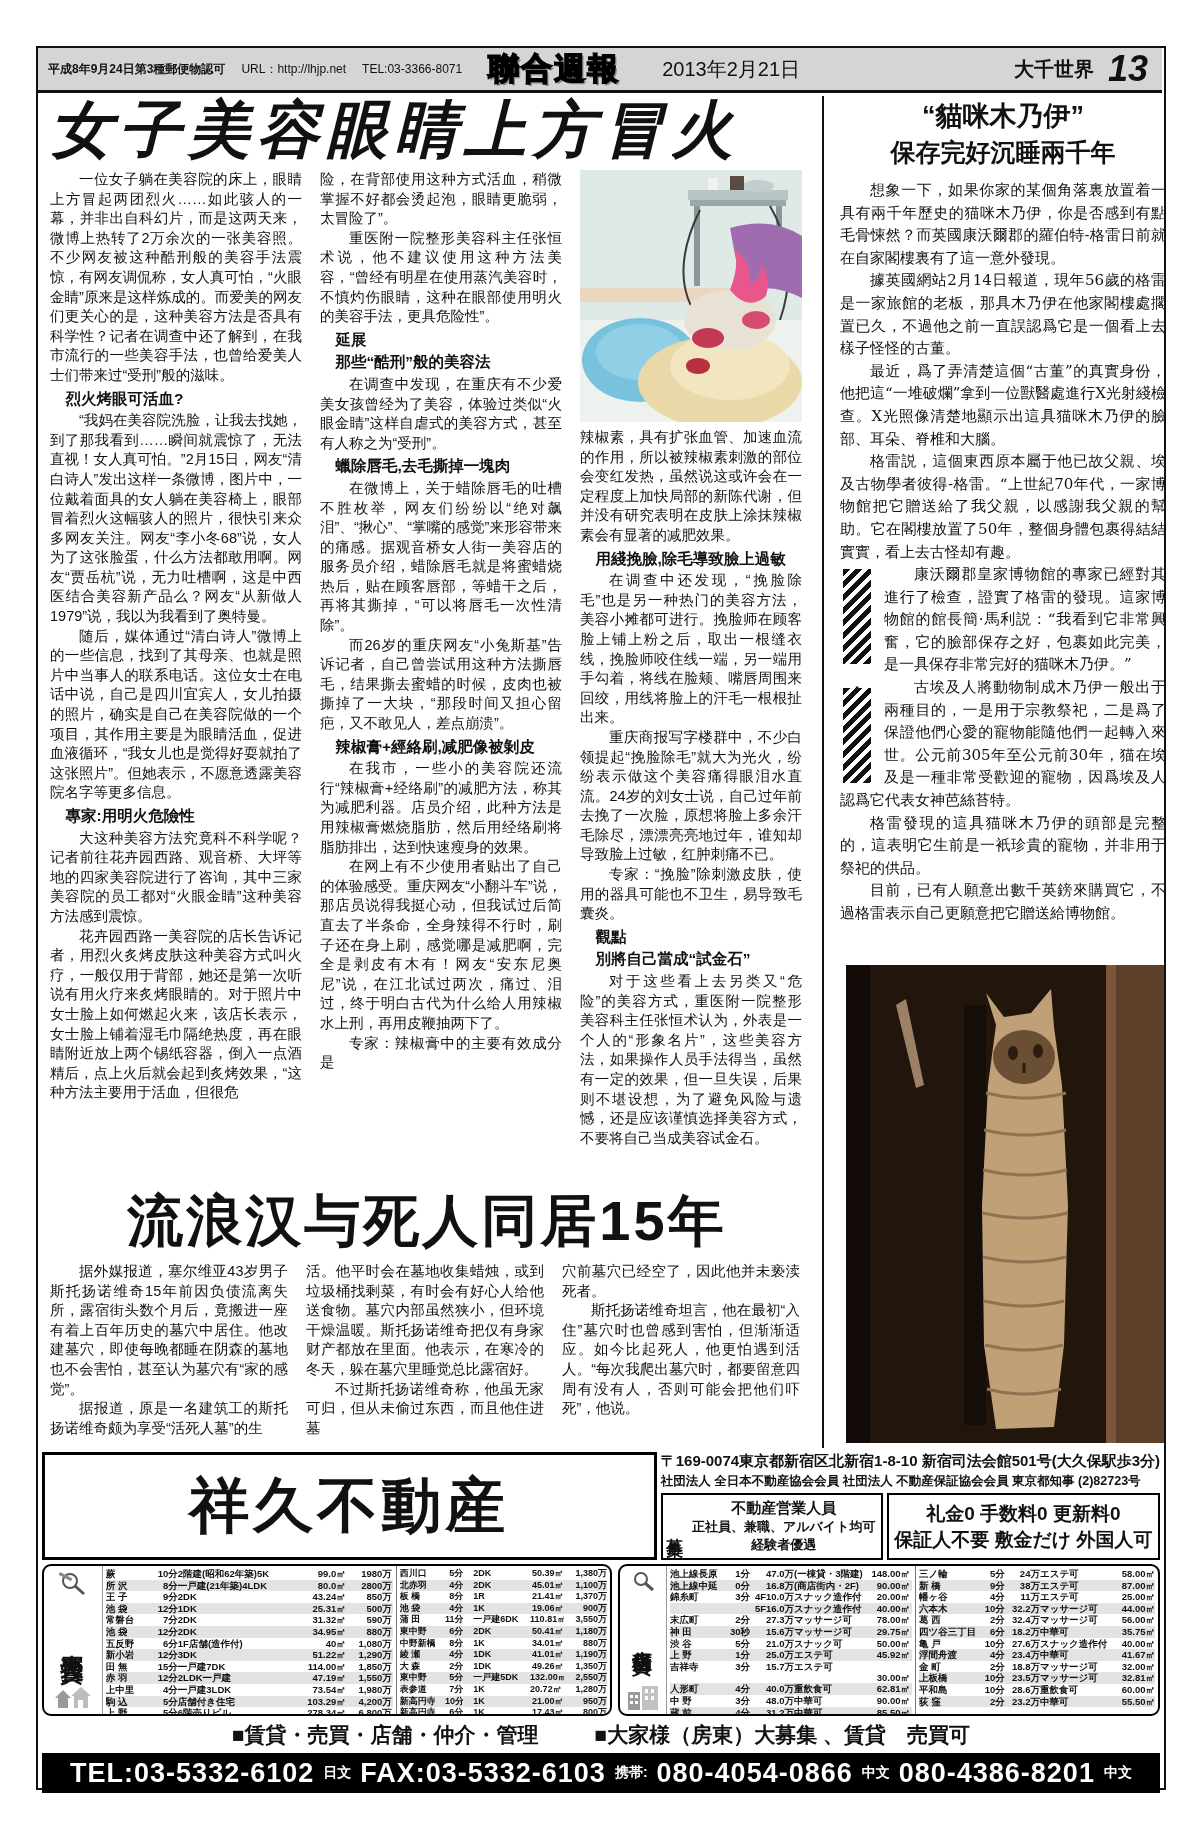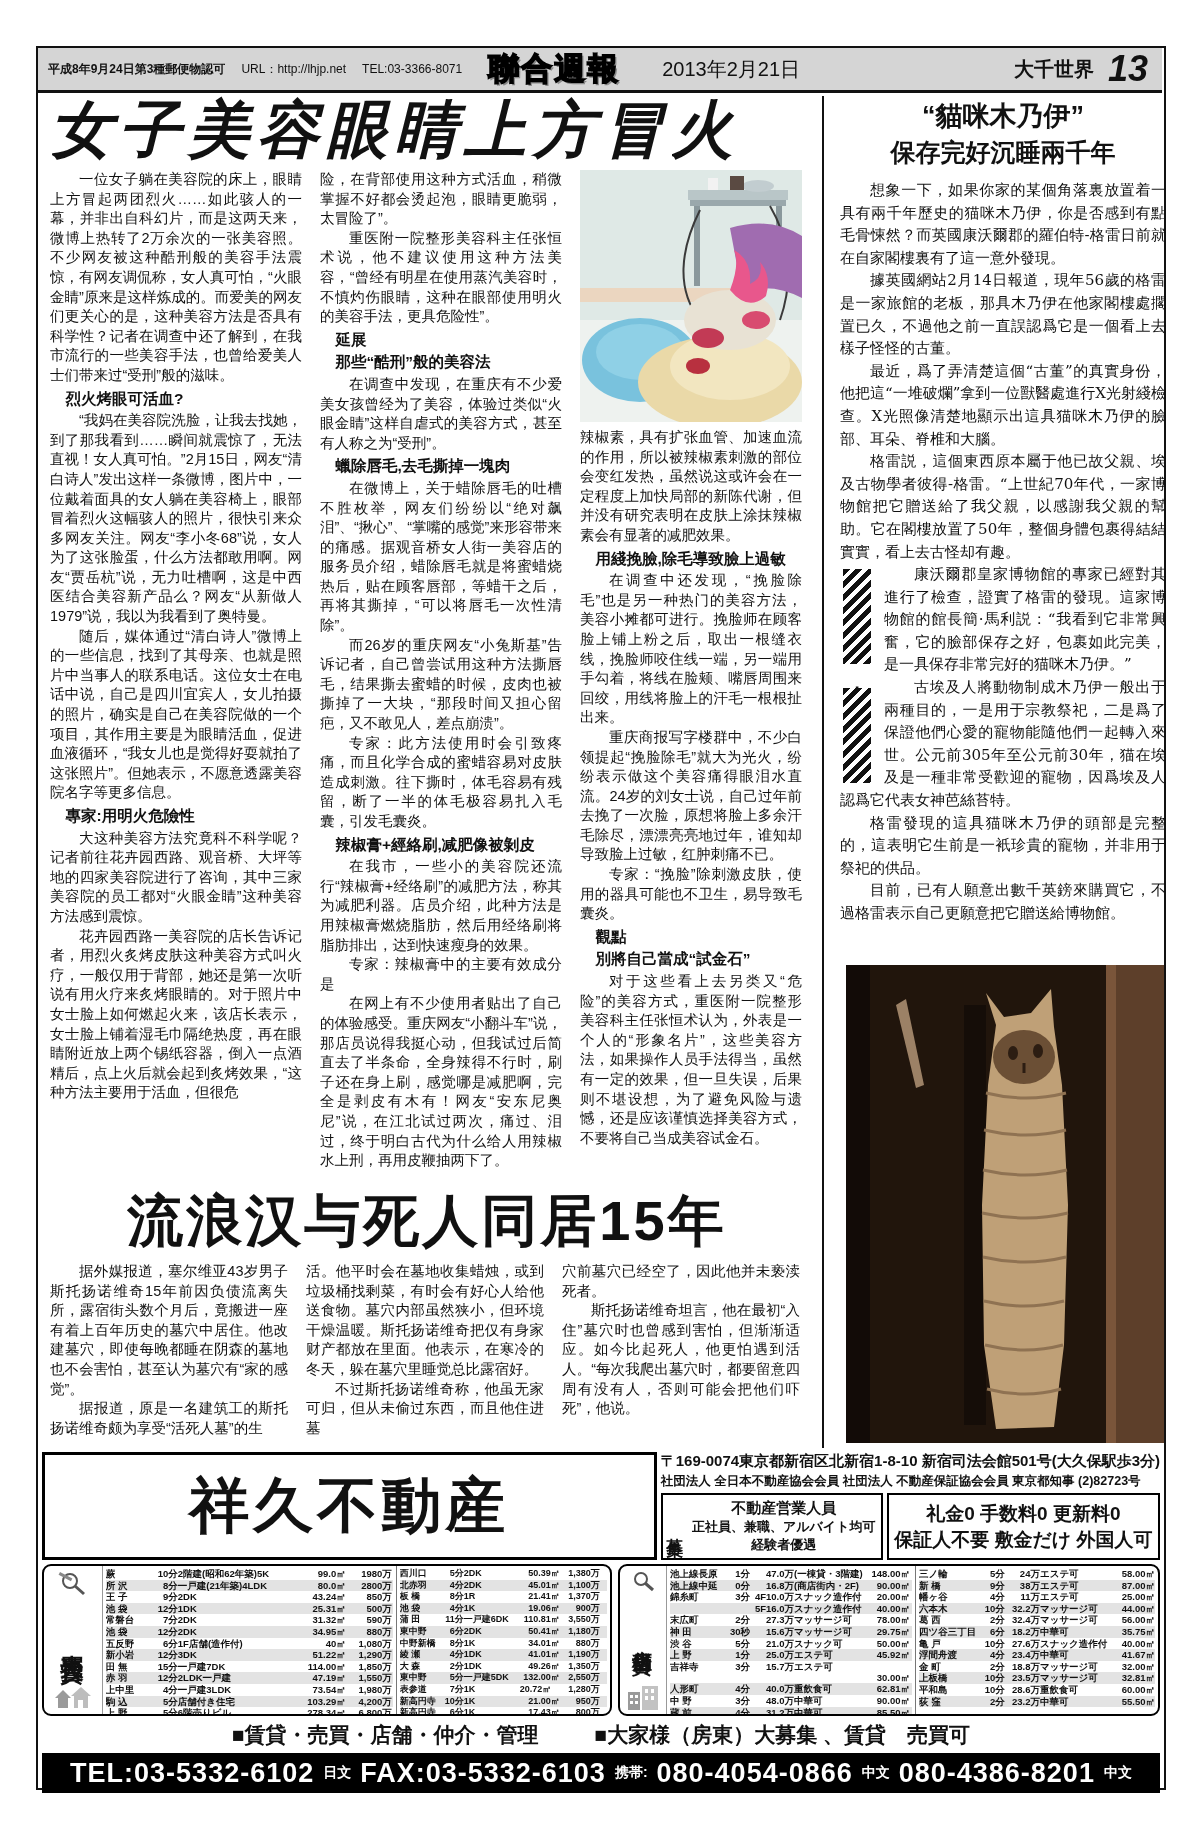--- a/index.html
+++ b/index.html
@@ -72,21 +72,21 @@
         padding:4px 0;border-right:1px solid #999;}
   .vlabel .vl-text{writing-mode:vertical-rl;font-size:23px;font-weight:900;letter-spacing:2px;}
   .rent-box .vlabel{width:46px;}
   .rent-box .vl-text{font-size:20px;}
   .tcolumn{padding:2px 3px;overflow:hidden;}
   .tdiv{width:1px;background:#777;}
   .trow{display:flex;white-space:nowrap;line-height:11.6px;font-size:9.5px;font-weight:bold;}
   .trow.alt{background:#e3e3e3;}
   .tcell{display:inline-block;overflow:hidden;}
   .sA{width:288px;} .sB{width:208px;} .rA{width:242px;} .rB{flex:1;}
-  .sB .trow{font-size:9px;}
+  .sB .trow{font-size:9px;gap:10px;}
   .services{margin-top:5px;display:flex;justify-content:center;gap:56px;font-size:21px;
         font-weight:900;white-space:nowrap;}
   .phonebar{margin-top:4px;background:#000;color:#fff;height:40px;display:flex;align-items:center;
         justify-content:center;gap:9px;font-weight:900;white-space:nowrap;}
   .ph-big{font-size:27px;letter-spacing:1px;}
   .ph-small{font-size:14px;}
   .icon-svg{display:block;}
 </style>
 </head>
 <body>
@@ -118,25 +118,24 @@
         </div>
       <div class="col c2">
           <p class="para cont">险，在背部使用这种方式活血，稍微掌握不好都会烫起泡，眼睛更脆弱，太冒险了”。</p>
           <p class="para">重医附一院整形美容科主任张恒术说，他不建议使用这种方法美容，“曾经有明星在使用蒸汽美容时，不慎灼伤眼睛，这种在眼部使用明火的美容手法，更具危险性”。</p>
           <h4 class="subhead">延展</h4>
           <h4 class="subhead">那些“酷刑”般的美容法</h4>
           <p class="para">在调查中发现，在重庆有不少爱美女孩曾经为了美容，体验过类似“火眼金睛”这样自虐式的美容方式，甚至有人称之为“受刑”。</p>
           <h4 class="subhead">蠟除唇毛,去毛撕掉一塊肉</h4>
           <p class="para">在微博上，关于蜡除唇毛的吐槽不胜枚举，网友们纷纷以“绝对飙泪”、“揪心”、“掌嘴的感觉”来形容带来的痛感。据观音桥女人街一美容店的服务员介绍，蜡除唇毛就是将蜜蜡烧热后，贴在顾客唇部，等蜡干之后，再将其撕掉，“可以将唇毛一次性清除”。</p>
           <p class="para">而26岁的重庆网友“小兔斯基”告诉记者，自己曾尝试用这种方法撕唇毛，结果撕去蜜蜡的时候，皮肉也被撕掉了一大块，“那段时间又担心留疤，又不敢见人，差点崩溃”。</p>
-          <p class="para">专家：此方法使用时会引致疼痛，而且化学合成的蜜蜡容易对皮肤造成刺激。往下撕时，体毛容易有残留，断了一半的体毛极容易扎入毛囊，引发毛囊炎。</p>
           <h4 class="subhead">辣椒膏+經絡刷,减肥像被剝皮</h4>
           <p class="para">在我市，一些小的美容院还流行“辣椒膏+经络刷”的减肥方法，称其为减肥利器。店员介绍，此种方法是用辣椒膏燃烧脂肪，然后用经络刷将脂肪排出，达到快速瘦身的效果。</p>
+          <p class="para">在网上有不少使用者贴出了自己的体验感受。重庆网友“小翻斗车”说，那店员说得我挺心动，但我试过后简直去了半条命，全身辣得不行时，刷子还在身上刷，感觉哪是减肥啊，完全是剥皮有木有！网友“安东尼奥尼”说，在江北试过两次，痛过、泪过，终于明白古代为什么给人用辣椒水上刑，再用皮鞭抽两下了。</p>
           <p class="para">专家：辣椒膏中的主要有效成分是</p>
-          <p class="para">在网上有不少使用者贴出了自己的体验感受。重庆网友“小翻斗车”说，那店员说得我挺心动，但我试过后简直去了半条命，全身辣得不行时，刷子还在身上刷，感觉哪是减肥啊，完全是剥皮有木有！网友“安东尼奥尼”说，在江北试过两次，痛过、泪过，终于明白古代为什么给人用辣椒水上刑，再用皮鞭抽两下了。</p>
         </div>
       <div class="col c3">
 
         <svg class="photo1" viewBox="0 0 222 252" xmlns="http://www.w3.org/2000/svg">
           <rect width="222" height="252" fill="#dfe9e6"></rect>
           <rect y="150" width="222" height="102" fill="#eef2ef"></rect>
           <rect x="0" y="118" width="150" height="14" fill="#f3c9a6" opacity="0.6"></rect>
           <rect x="108" y="20" width="100" height="10" fill="#b9c6c8"></rect>
           <rect x="110" y="30" width="96" height="6" fill="#9aa8ac"></rect>
           <rect x="114" y="36" width="6" height="80" fill="#8a989c"></rect>

